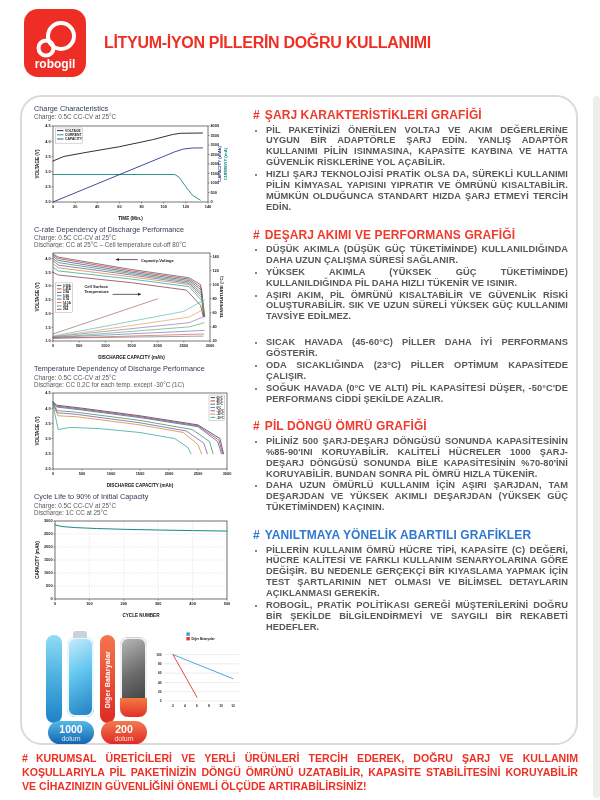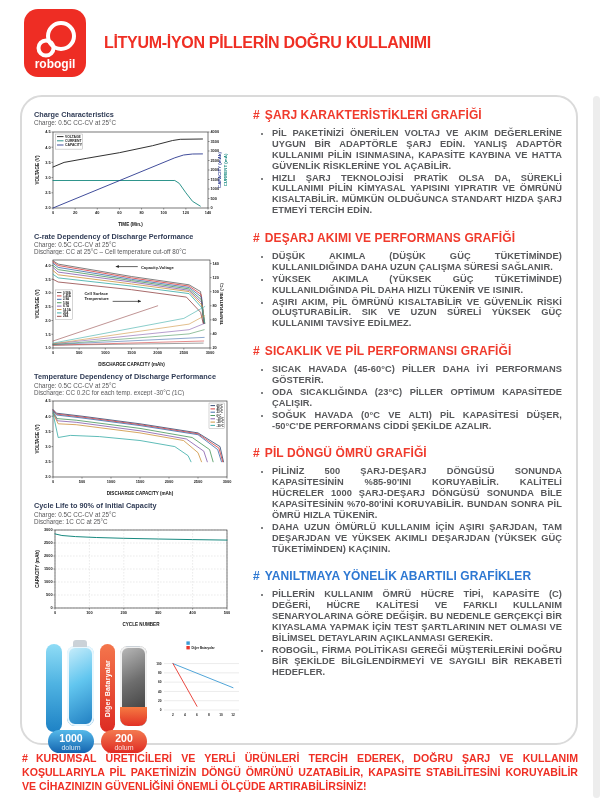--- a/index.html
+++ b/index.html
@@ -12,28 +12,28 @@
   .header{position:absolute;top:9px;left:24px;display:flex;align-items:center;gap:18px;}
   .logo{width:62px;height:68px;flex:none;}
   .title{width:450px;font-size:16px;font-weight:700;color:#EF2F24;line-height:1.1;letter-spacing:-0.3px;}
   
   .card{position:absolute;left:20px;top:95px;width:558px;height:650px;border:2px solid #DADADA;
         border-radius:22px;box-sizing:border-box;padding:8px 8px 4px 12px;display:flex;background:#fff;}
   .left-col{width:210px;flex:none;position:relative;}
   .right-col{flex:1;padding-left:9px;padding-top:3px;}
   
   .fig{margin-bottom:5px;}
-  .fig-title{font-size:7.3px;font-weight:700;color:#2F3B55;line-height:1.15;margin-top:6px;}
+  .fig-title{font-size:7.3px;font-weight:400;color:#2F3B55;line-height:1.15;}
   .fig-sub{font-size:6.3px;color:#58585A;line-height:1.15;}
   .chart-mount{line-height:0;}
   
   .section{margin-bottom:15px;}
   .sec-head{font-size:12px;font-weight:700;margin-bottom:2.5px;letter-spacing:0.1px;}
   .sec-head .hash{margin-right:5px;}
-  ul.bul{margin:6px;padding-left:13px;list-style:disc;}
+  ul.bul{margin:0;padding-left:13px;list-style:disc;}
   .bul li{font-size:9.3px;font-weight:700;color:#57585B;line-height:1.17;text-align:justify;
           margin-bottom:1px;letter-spacing:0.05px;}
   .bul li::marker{color:#57585B;font-size:8px;}
   
   #footer{position:absolute;left:22px;top:751px;width:556px;font-size:10.6px;font-weight:700;
           color:#EF2F24;line-height:1.33;text-align:justify;}
   #footer .hash{margin-right:8px;}
   
   #battery-figure{position:relative;height:122px;margin-top:2px;}
   .capsule{position:absolute;border-radius:9px;}
@@ -406,39 +406,38 @@
       </div>
       <div class="section">
         <div class="sec-head" style="color: rgb(240, 58, 44);"><span class="hash">#</span><span>DEŞARJ AKIMI VE PERFORMANS GRAFİĞİ</span></div>
         <ul class="bul">
           <li>DÜŞÜK AKIMLA (DÜŞÜK GÜÇ TÜKETİMİNDE) KULLANILDIĞINDA DAHA UZUN ÇALIŞMA SÜRESİ SAĞLANIR.</li>
           <li>YÜKSEK AKIMLA (YÜKSEK GÜÇ TÜKETİMİNDE) KULLANILDIĞINDA PİL DAHA HIZLI TÜKENİR VE ISINIR.</li>
           <li>AŞIRI AKIM, PİL ÖMRÜNÜ KISALTABİLİR VE GÜVENLİK RİSKİ OLUŞTURABİLİR. SIK VE UZUN SÜRELİ YÜKSEK GÜÇ KULLANIMI TAVSİYE EDİLMEZ.</li>
         </ul>
       </div>
       <div class="section">
-        <div class="sec-head" style="color: rgb(240, 58, 44);"><span class="hash">#</span><span>SICAKLIK VE PİL PERFORMANSI GRAFİĞİ</span></div>
         <ul class="bul">
           <li>SICAK HAVADA (45-60°C) PİLLER DAHA İYİ PERFORMANS GÖSTERİR.</li>
           <li>ODA SICAKLIĞINDA (23°C) PİLLER OPTİMUM KAPASİTEDE ÇALIŞIR.</li>
           <li>SOĞUK HAVADA (0°C VE ALTI) PİL KAPASİTESİ DÜŞER, -50°C'DE PERFORMANS CİDDİ ŞEKİLDE AZALIR.</li>
         </ul>
       </div>
       <div class="section">
         <div class="sec-head" style="color: rgb(240, 58, 44);"><span class="hash">#</span><span>PİL DÖNGÜ ÖMRÜ GRAFİĞİ</span></div>
         <ul class="bul">
           <li>PİLİNİZ 500 ŞARJ-DEŞARJ DÖNGÜSÜ SONUNDA KAPASİTESİNİN %85-90'INI KORUYABİLİR. KALİTELİ HÜCRELER 1000 ŞARJ-DEŞARJ DÖNGÜSÜ SONUNDA BİLE KAPASİTESİNİN %70-80'İNİ KORUYABİLİR. BUNDAN SONRA PİL ÖMRÜ HIZLA TÜKENİR.</li>
           <li>DAHA UZUN ÖMÜRLÜ KULLANIM İÇİN AŞIRI ŞARJDAN, TAM DEŞARJDAN VE YÜKSEK AKIMLI DEŞARJDAN (YÜKSEK GÜÇ TÜKETİMİNDEN) KAÇININ.</li>
         </ul>
       </div>
       <div class="section">
         <div class="sec-head" style="color: rgb(46, 120, 210);"><span class="hash">#</span><span>YANILTMAYA YÖNELİK ABARTILI GRAFİKLER</span></div>
         <ul class="bul">
           <li>PİLLERİN KULLANIM ÖMRÜ HÜCRE TİPİ, KAPASİTE (C) DEĞERİ, HÜCRE KALİTESİ VE FARKLI KULLANIM SENARYOLARINA GÖRE DEĞİŞİR. BU NEDENLE GERÇEKÇİ BİR KIYASLAMA YAPMAK İÇİN TEST ŞARTLARININ NET OLMASI VE BİLİMSEL DETAYLARIN AÇIKLANMASI GEREKİR.</li>
-          <li>ROBOGİL, FİRMA POLİTİKASI GEREĞİ MÜŞTERİLERİNİ DOĞRU BİR ŞEKİLDE BİLGİLENDİRMEYİ VE SAYGILI BİR REKABETİ HEDEFLER.</li>
+          <li>ROBOGİL, PRATİK POLİTİKASI GEREĞİ MÜŞTERİLERİNİ DOĞRU BİR ŞEKİLDE BİLGİLENDİRMEYİ VE SAYGILI BİR REKABETİ HEDEFLER.</li>
         </ul>
       </div>
     </div>
 </div>
 
 <div id="footer">
   <span class="hash">#</span><span>KURUMSAL ÜRETİCİLERİ VE YERLİ ÜRÜNLERİ TERCİH EDEREK, DOĞRU ŞARJ VE KULLANIM KOŞULLARIYLA PİL PAKETİNİZİN DÖNGÜ ÖMRÜNÜ UZATABİLİR, KAPASİTE STABİLİTESİNİ KORUYABİLİR VE CİHAZINIZIN GÜVENLİĞİNİ ÖNEMLİ ÖLÇÜDE ARTIRABİLİRSİNİZ!</span>
 </div>
 
 </body></html>

